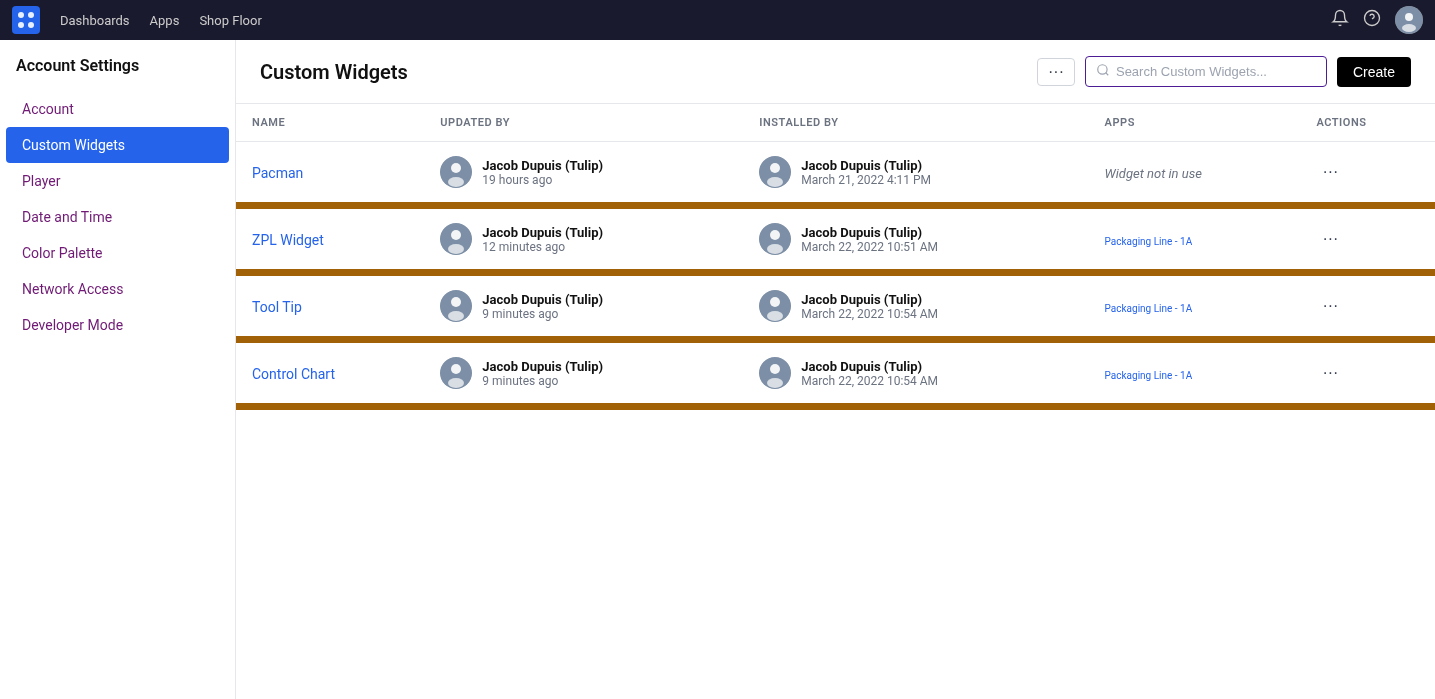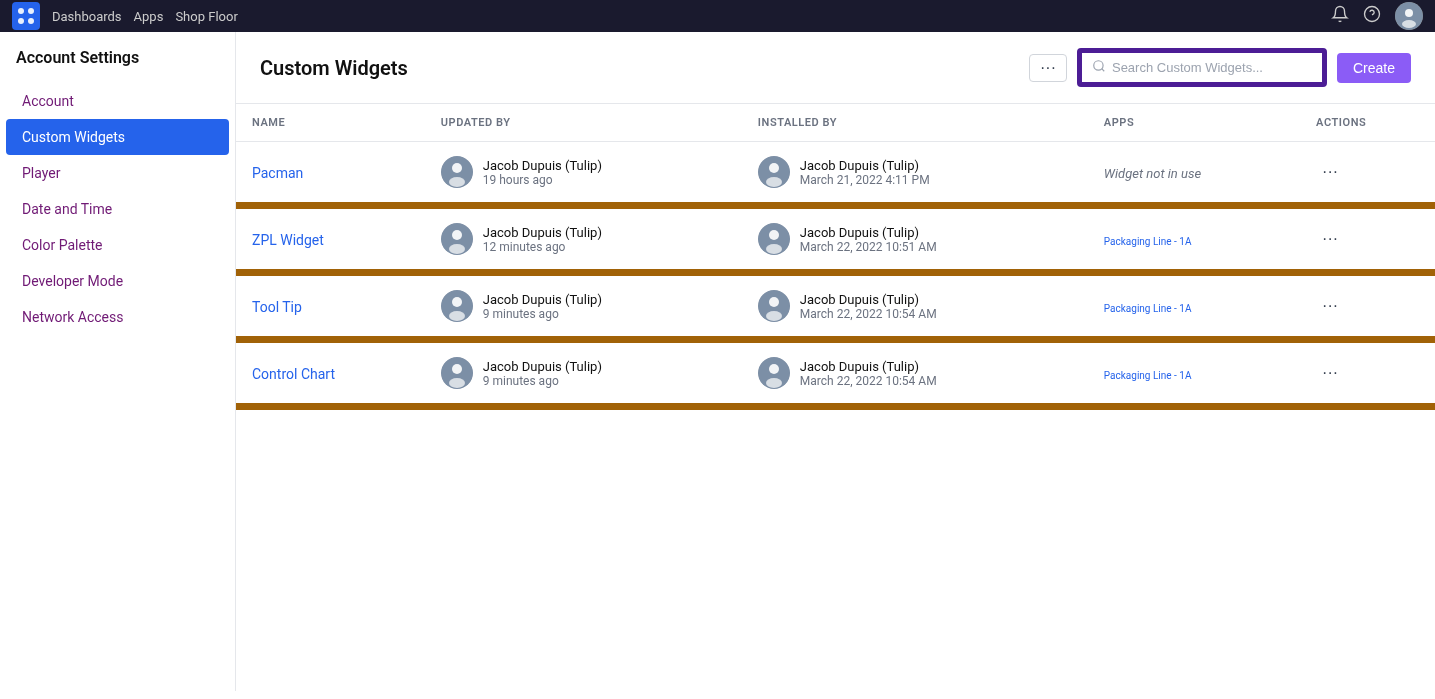--- a/index.html
+++ b/index.html
@@ -1,25 +1,25 @@
 <!DOCTYPE html>
 <html><head>
   <meta charset="utf-8">
   <style>
     * { box-sizing: border-box; margin: 0; padding: 0; }
     body { font-family: -apple-system, BlinkMacSystemFont, 'Segoe UI', Roboto, sans-serif; background: #fff; height: 699px; overflow: hidden; }
 
     
     .topnav {
       background: #1a1a2e;
-      height: 32px;
+      height: 40px;
       display: flex;
       align-items: center;
       padding: 0 12px;
-      gap: 12px;
+      gap: 20px;
     }
     .topnav-logo {
       width: 28px;
       height: 28px;
       display: flex;
       align-items: center;
       justify-content: center;
     }
     .topnav-logo svg { width: 28px; height: 28px; }
     .topnav-link {
@@ -118,36 +118,36 @@
       border-radius: 4px;
       padding: 5px 10px;
       cursor: pointer;
       color: #374151;
       font-size: 16px;
       line-height: 1;
     }
     .search-box {
       display: flex;
       align-items: center;
-      border: 5px solid #4c1d95;
+      border: 1px solid #4c1d95;
       border-radius: 4px;
       padding: 5px 10px;
       gap: 6px;
     }
     .search-box input {
       border: none;
       outline: none;
       font-size: 13px;
       color: #374151;
       width: 200px;
       background: transparent;
     }
     .search-box input::placeholder { color: #9ca3af; }
     .btn-create {
-      background: #8b5cf6;
+      background: #000000;
       color: #fff;
       border: none;
       border-radius: 4px;
       padding: 7px 16px;
       font-size: 14px;
       font-weight: 500;
       cursor: pointer;
     }
 
     
@@ -179,21 +179,21 @@
       color: #2563eb;
       text-decoration: none;
       font-size: 14px;
     }
     .user-cell {
       display: flex;
       align-items: center;
       gap: 10px;
     }
     .user-info { display: flex; flex-direction: column; }
-    .user-name { font-size: 13px; color: #111; font-weight: 400; }
+    .user-name { font-size: 13px; color: #111; font-weight: 700; }
     .user-time { font-size: 12px; color: #6b7280; }
     .app-link {
       color: #2563eb;
       font-size: 10px;
       text-decoration: none;
     }
     .not-in-use {
       font-style: italic;
       color: #6b7280;
       font-size: 13px;
@@ -261,22 +261,22 @@
 
 <div class="layout">
 
   <aside class="sidebar">
     <div class="sidebar-title">Account Settings</div>
     <div class="sidebar-item">Account</div>
     <div class="sidebar-item active">Custom Widgets</div>
     <div class="sidebar-item">Player</div>
     <div class="sidebar-item">Date and Time</div>
     <div class="sidebar-item">Color Palette</div>
+    <div class="sidebar-item">Network Access</div>
     <div class="sidebar-item">Developer Mode</div>
-    <div class="sidebar-item">Network Access</div>
   </aside>
 
   <main class="main">
 
     <div class="page-header">
       <h1 class="page-title">Custom Widgets</h1>
       <div class="header-actions">
         <button class="btn-more">···</button>
         <div class="search-box">
           <span>

